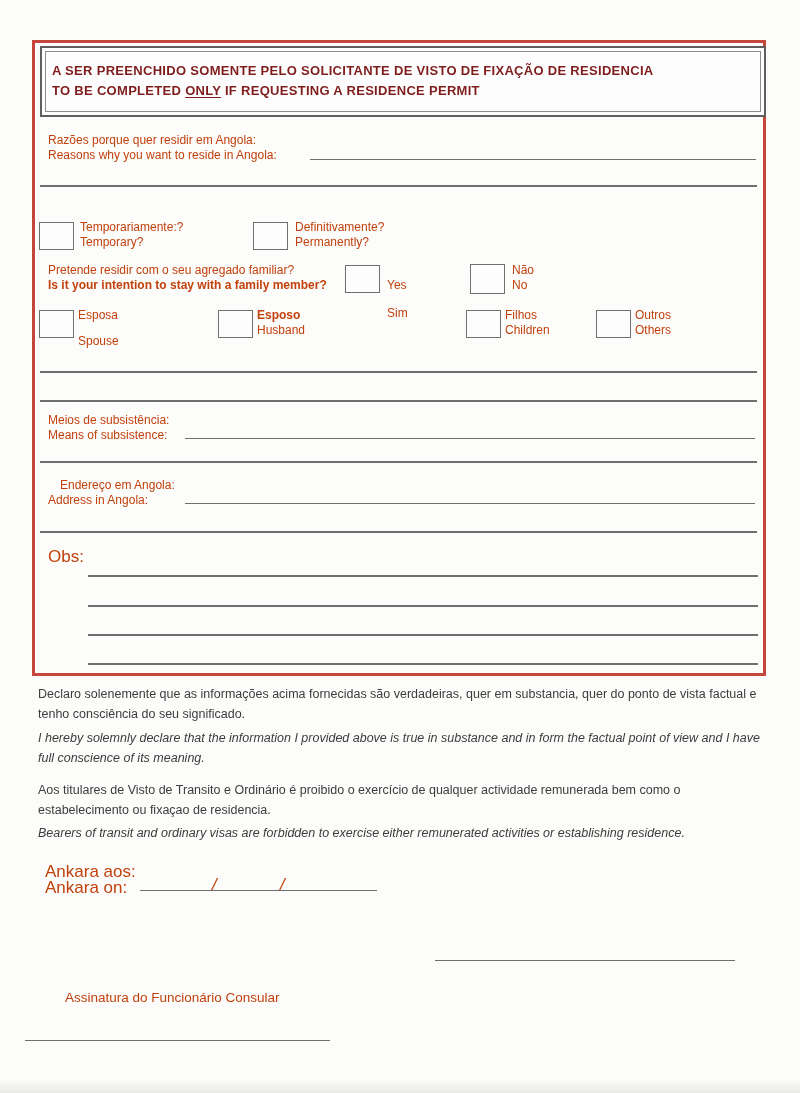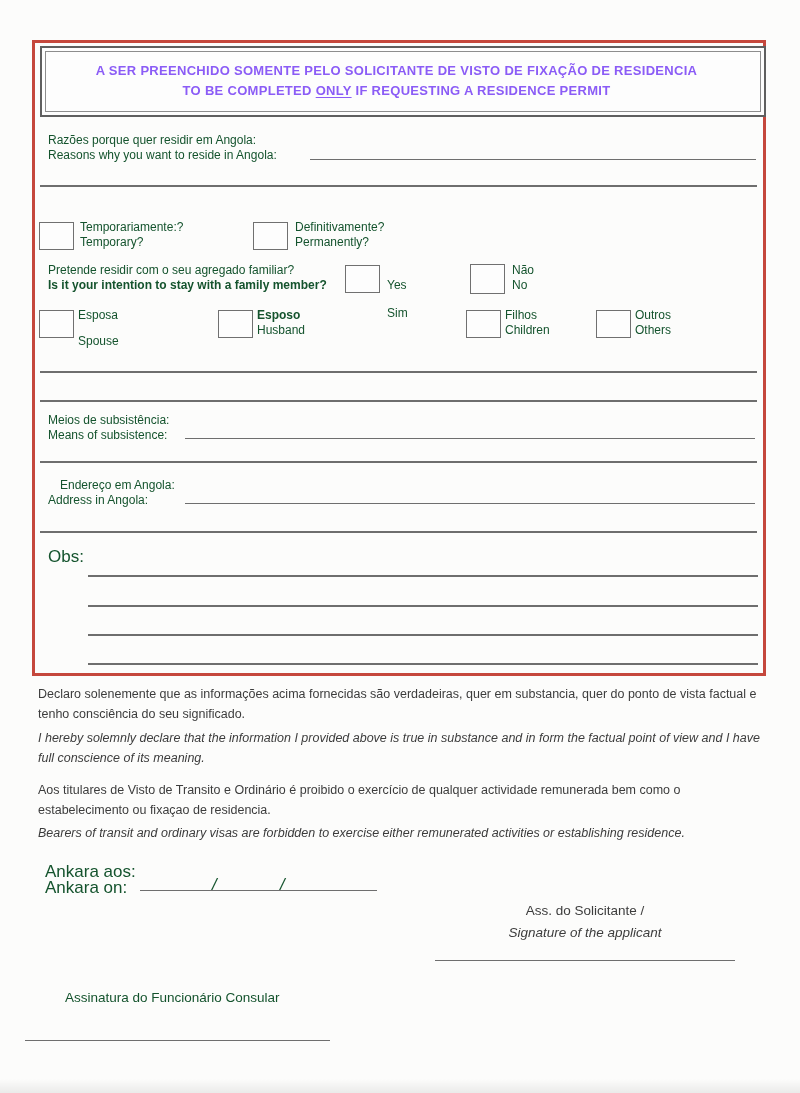--- a/index.html
+++ b/index.html
@@ -21,24 +21,24 @@
     position:absolute;left:32px;top:40px;width:728px;height:630px;
     border:3px solid var(--accent,#c5473c);
     background:transparent;
   }
   .hdr-outer{
     position:absolute;left:40px;top:46px;width:716px;
     border:2px solid #5f5f5f;padding:3px;background:#fdfdfd;
   }
   .hdr-inner{
     border:1px solid #8d8d8d;padding:9px 19px 10px 6px;
-    text-align:center;font-weight:bold;font-size:13px;color:#8b5cf6;
+    text-align:left;font-weight:bold;font-size:13px;color:#7f1d1d;
     line-height:1.55;letter-spacing:0.3px;
   }
-  .lbl{position:absolute;font-size:12px;white-space:nowrap;color:#14532d;line-height:1.2;}
+  .lbl{position:absolute;font-size:12px;white-space:nowrap;color:#c2410c;line-height:1.2;}
   .md{font-size:17px;}
   .lg{font-size:13.5px;}
   .it{font-style:italic;}
   .cb{position:absolute;width:33px;height:26px;border:1.5px solid #707070;background:#fdfdfd;}
   .wline{position:absolute;border-bottom:2px solid #6e6e6e;height:0;}
   .thin{border-bottom-width:1.5px;}
   .para{position:absolute;left:38px;width:726px;font-size:12.5px;line-height:1.6;color:#3c3c3c;}
   .sigblock{position:absolute;text-align:center;font-size:13.5px;line-height:1.6;}
   u{text-underline-offset:2px;}
 </style>
@@ -116,22 +116,18 @@
   <div class="para it" style="top:728px;">I hereby solemnly declare that the information I provided above is true  in substance and in form the factual point of view and I have full conscience of its meaning.</div>
   <div class="para" style="top:780px;">Aos titulares de Visto de Transito e Ordinário é proibido o exercício de qualquer actividade remunerada bem como o estabelecimento ou fixaçao de residencia.</div>
   <div class="para it" style="top:823px;">Bearers of transit and ordinary  visas are forbidden to exercise  either remunerated activities or establishing residence.</div>
 
   <div class="lbl md" style="left:45px;top:862px;">Ankara aos:</div>
   <div class="lbl md" style="left:45px;top:878px;">Ankara on:</div>
   <div class="wline thin" style="left:140px;top:890px;width:237px;"></div>
   <div class="lbl md it" style="left:212px;top:875px;">/</div>
   <div class="lbl md it" style="left:280px;top:875px;">/</div>
 
-  <div class="sigblock" style="left:435px;top:900px;width:300px;">
-    <div>Ass. do Solicitante /</div>
-    <div class="it">Signature of the applicant</div>
-  </div>
   <div class="wline thin" style="left:435px;top:960px;width:300px;"></div>
 
   <div class="lbl lg" style="left:65px;top:990px;">Assinatura do Funcionário Consular</div>
   <div class="wline thin" style="left:25px;top:1040px;width:305px;"></div>
 
 </div>
 
 </body></html>

